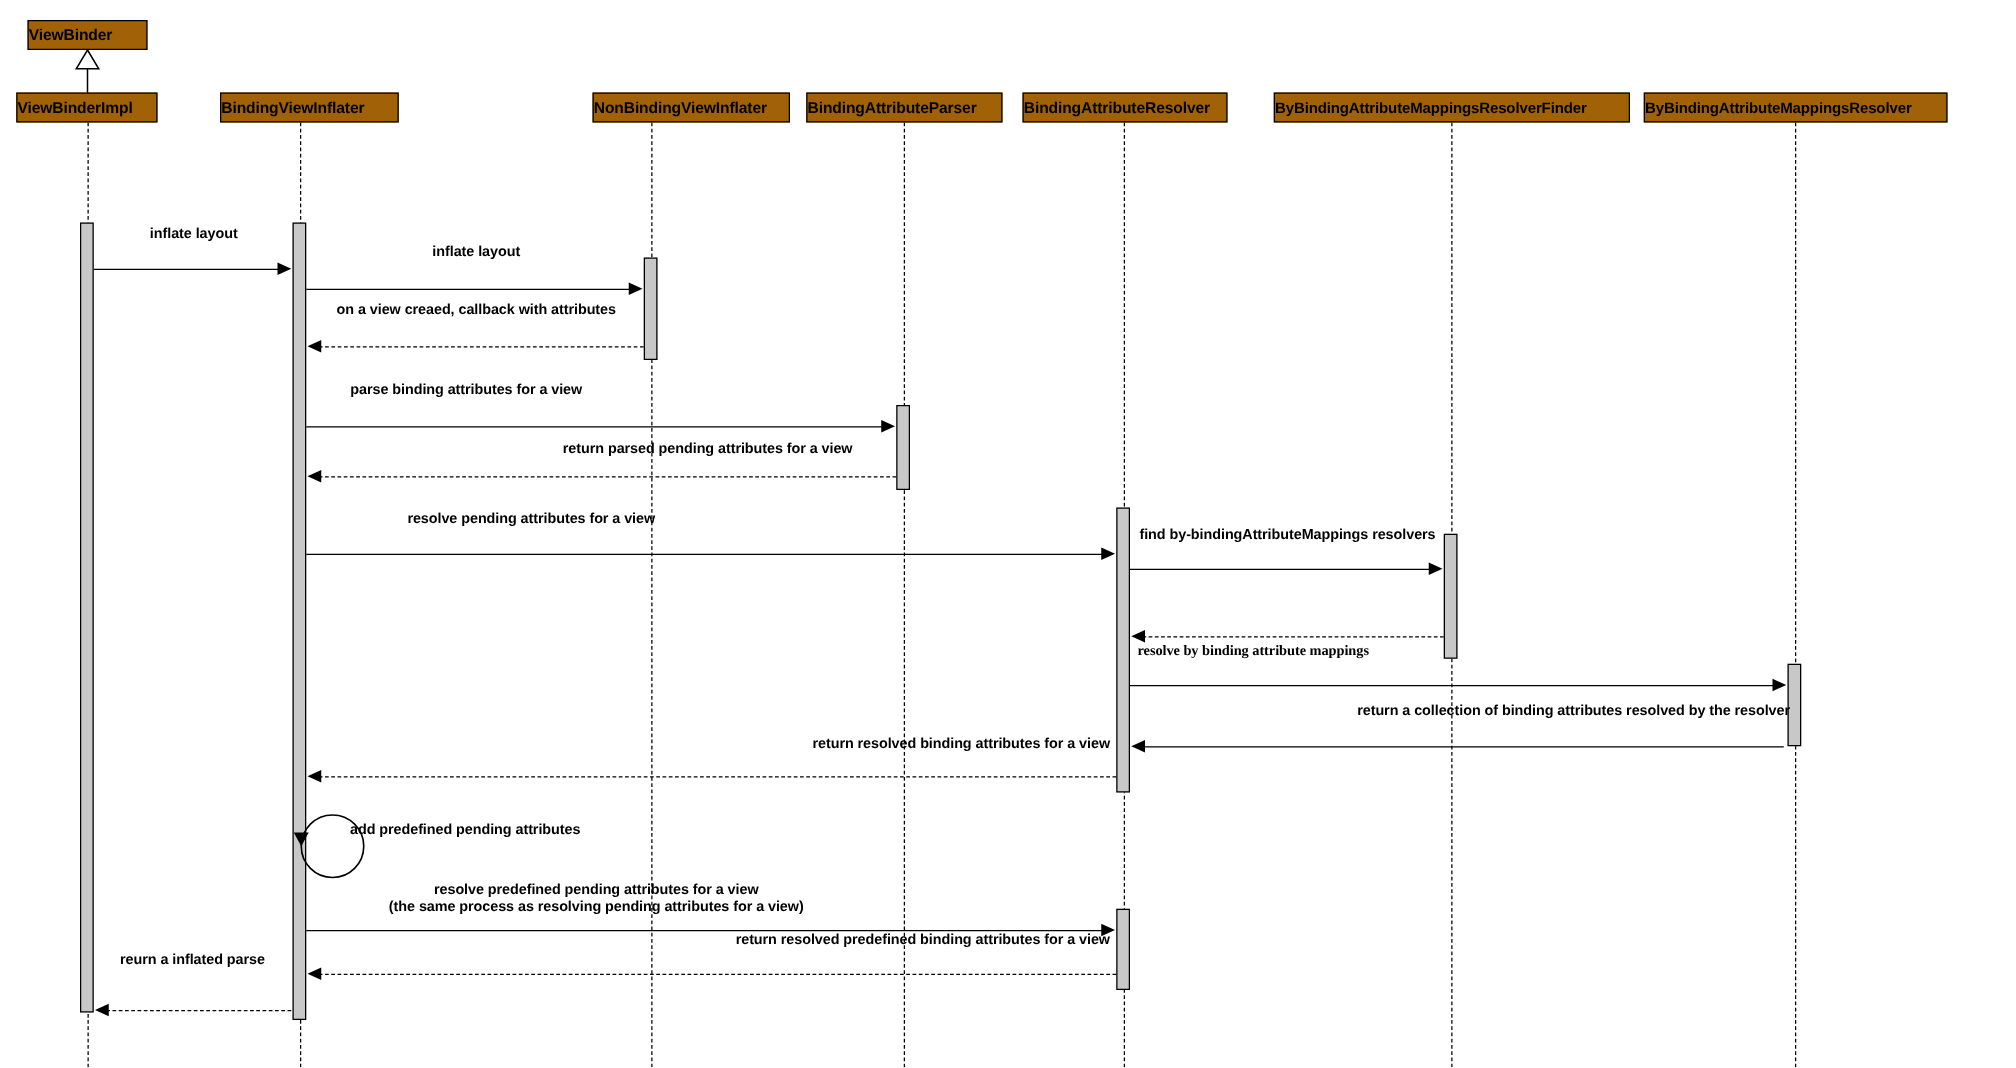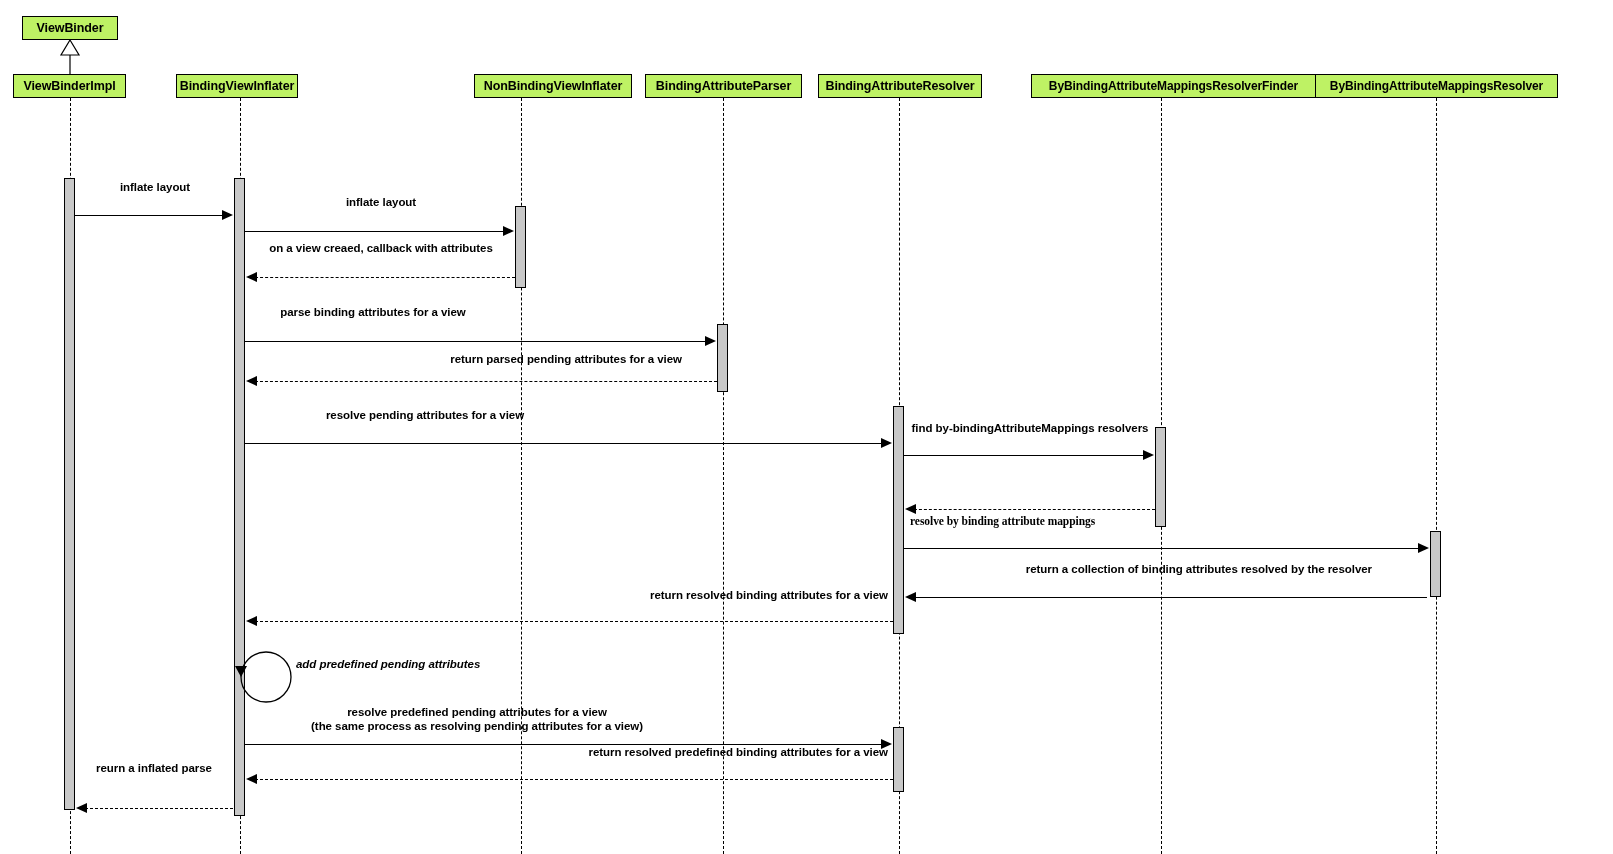--- a/index.html
+++ b/index.html
@@ -15,29 +15,29 @@
     position: relative;
     width: 1613px;
     height: 854px;
     background: #ffffff;
     overflow: hidden;
   }
   
   .participant {
     position: absolute;
     box-sizing: border-box;
-    background: #bef264;
+    background: #a16207;
     border: 1px solid #000000;
     color: #000000;
     font-weight: bold;
     font-size: 12.5px;
     line-height: 1;
     display: flex;
     align-items: center;
-    justify-content: center;
+    justify-content: flex-start;
     text-align: center;
     white-space: nowrap;
     height: 24px;
     letter-spacing: -0.1px;
   }
   .participant.small { font-size: 12px; }
   
   .lifeline {
     position: absolute;
     width: 0;
@@ -104,37 +104,37 @@
 
   <svg class="gen-tri-outline" style="left:58px; top:39px;" width="24" height="38" viewBox="0 0 24 38">
     <polygon points="12,1 21,16 3,16" fill="#ffffff" stroke="#000000" stroke-width="1.2"></polygon>
     <line x1="12" y1="16" x2="12" y2="37" stroke="#000000" stroke-width="1.2"></line>
   </svg>
 
   <div class="participant" style="left:13px; top:74px; width:113px;">
     <span>ViewBinderImpl</span>
   </div>
 
-  <div class="participant" style="left:176px; top:74px; width:122px;">
+  <div class="participant" style="left:176px; top:74px; width:143px;">
     <span>BindingViewInflater</span>
   </div>
 
   <div class="participant" style="left:443px; top:74px; width:158px;margin-left:31px;">
     <span>NonBindingViewInflater</span>
   </div>
 
   <div class="participant" style="left:645px; top:74px; width:157px;">
     <span>BindingAttributeParser</span>
   </div>
 
   <div class="participant" style="left:818px; top:74px; width:164px;">
     <span>BindingAttributeResolver</span>
   </div>
 
-  <div class="participant small" style="left:1019px; top:74px; width:285px;margin-left:12px;">
+  <div class="participant small" style="left:1019px; top:74px; width:285px;">
     <span>ByBindingAttributeMappingsResolverFinder</span>
   </div>
 
   <div class="participant small" style="left:1315px; top:74px; width:243px;">
     <span>ByBindingAttributeMappingsResolver</span>
   </div>
 
   <div class="lifeline" style="left:70px; top:98px; height:756px;"></div>
   <div class="lifeline" style="left:240px; top:98px; height:756px;"></div>
   <div class="lifeline" style="left:521px; top:98px; height:756px;"></div>
@@ -180,33 +180,33 @@
   <div class="msg-line" style="left:904px; top:455px; width:243px;"></div>
   <div class="arrowhead right" style="left:1143px; top:450px;"></div>
 
   <div class="msg-line dashed" style="left:909px; top:509px; width:246px;"></div>
   <div class="arrowhead left" style="left:905px; top:504px;"></div>
 
   <div class="msg-label" style="left:910px; top:514px;font-family:Liberation Serif, serif;">resolve by binding attribute mappings</div>
   <div class="msg-line" style="left:904px; top:548px; width:518px;"></div>
   <div class="arrowhead right" style="left:1418px; top:543px;"></div>
 
-  <div class="msg-label rightal" style="left:1372px; top:562px;">return a collection of binding attributes resolved by the resolver</div>
+  <div class="msg-label rightal" style="left:1432px; top:562px;">return a collection of binding attributes resolved by the resolver</div>
   <div class="msg-line" style="left:909px; top:597px; width:518px;"></div>
   <div class="arrowhead left" style="left:905px; top:592px;"></div>
 
   <div class="msg-label rightal" style="left:888px; top:588px;">return resolved binding attributes for a view</div>
   <div class="msg-line dashed" style="left:250px; top:621px; width:643px;"></div>
   <div class="arrowhead left" style="left:246px; top:616px;"></div>
 
   <svg class="selfloop" style="left:228px; top:646px;" width="80" height="62" viewBox="0 0 80 62">
     <circle cx="38" cy="31" r="25" fill="none" stroke="#000000" stroke-width="1.3"></circle>
     <polygon points="13,31 19,20 7,20" fill="#000000"></polygon>
   </svg>
-  <div class="msg-label" style="left:296px; top:657px;font-style:italic;">add predefined pending attributes</div>
+  <div class="msg-label" style="left:280px; top:657px;">add predefined pending attributes</div>
 
   <div class="msg-label center" style="left:477px; top:705px; text-align:center;">resolve predefined pending attributes for a view
 (the same process as resolving pending attributes for a view)</div>
   <div class="msg-line" style="left:245px; top:744px; width:640px;"></div>
   <div class="arrowhead right" style="left:881px; top:739px;"></div>
 
   <div class="msg-label rightal" style="left:888px; top:745px;">return resolved predefined binding attributes for a view</div>
   <div class="msg-line dashed" style="left:250px; top:779px; width:643px;"></div>
   <div class="arrowhead left" style="left:246px; top:774px;"></div>
 

